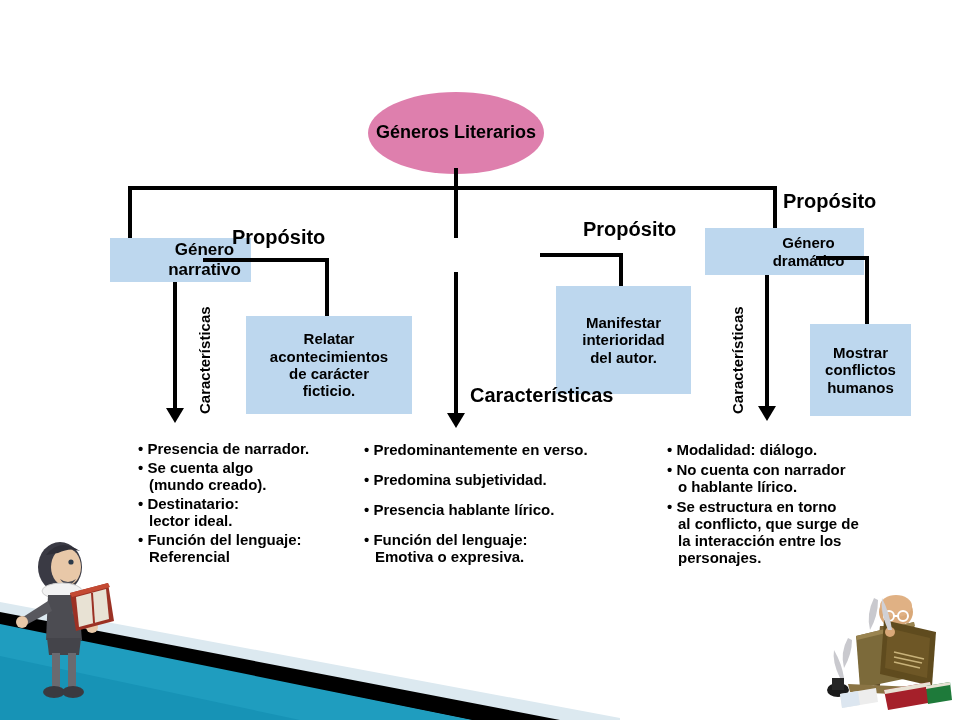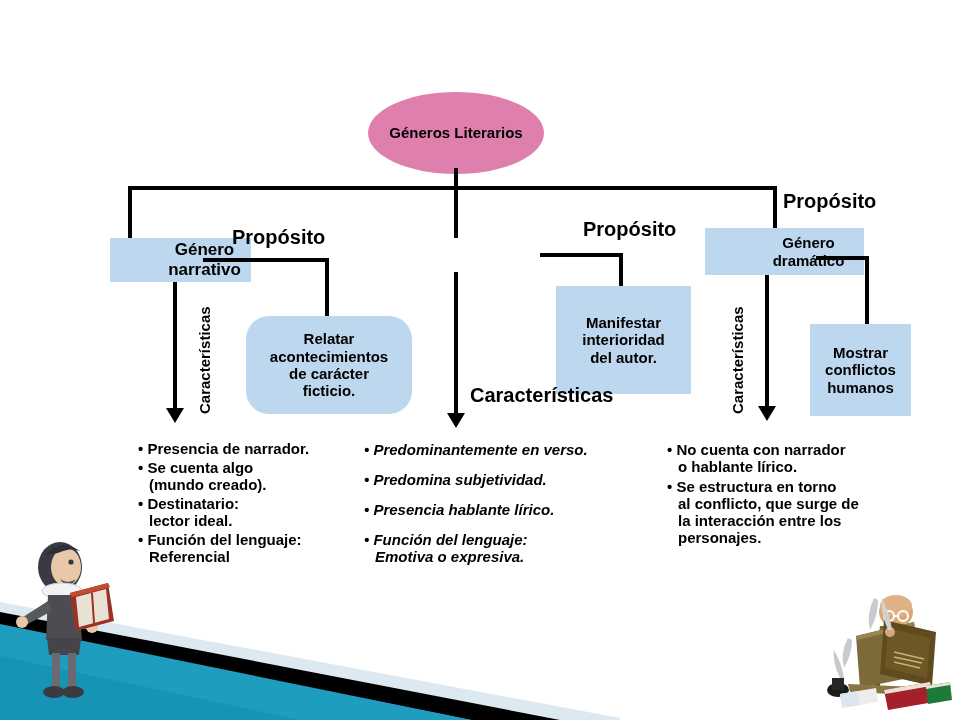--- a/index.html
+++ b/index.html
@@ -24,21 +24,21 @@
     left: 368px; top: 92px;
     width: 176px; height: 82px;
     background: #DE7FAD;
     border-radius: 50%;
     display: flex;
     align-items: center;
     justify-content: center;
     text-align: center;
     color: #000000;
     font-weight: bold;
-    font-size: 15px;
+    font-size: 18px;
     line-height: 1.18;
   }
 
   
   .bluebox {
     background: #BDD7EE;
     color: #000000;
     font-weight: bold;
     display: flex;
     align-items: center;
@@ -123,21 +123,21 @@
   <div class="abs bluebox genre-box" style="left:110px; top:238px; width:93px; height:44px;">
     <span style="white-space:pre-line;">Género
 narrativo</span>
   </div>
 
   <div class="abs label" style="left:232px; top:226px;">Propósito</div>
 
   <div class="abs line-h" style="left:203px; top:258px; width:126px;"></div>
   <div class="abs line-v" style="left:325px; top:258px; height:60px;"></div>
 
-  <div class="abs bluebox purpose-box" style="left:246px; top:316px; width:166px; height:98px;border-radius:23px;">
+  <div class="abs bluebox purpose-box" style="left:246px; top:316px; width:166px; height:98px;">
     <span style="white-space:pre-line;">Relatar
 acontecimientos
 de carácter
 ficticio.</span>
   </div>
 
   <div class="abs line-v" style="left:173px; top:282px; height:128px;"></div>
   <div class="abs arrow-head" style="left:166px; top:408px;"></div>
   <div class="abs label-vert" style="left:196px; top:414px;">Características</div>
 
@@ -160,21 +160,21 @@
   <div class="abs bluebox purpose-box" style="left:556px; top:286px; width:135px; height:108px;">
     <span style="white-space:pre-line;">Manifestar
 interioridad
 del autor.</span>
   </div>
 
   <div class="abs line-v" style="left:454px; top:272px; height:143px;"></div>
   <div class="abs arrow-head" style="left:447px; top:413px;"></div>
   <div class="abs label" style="left:470px; top:384px;">Características</div>
 
-  <div class="abs bullets col-mid" style="left:338px; top:441px; width:300px;font-style:italic;">
+  <div class="abs bullets col-mid" style="left:338px; top:441px; width:300px;">
     <span class="bl">• Predominantemente en verso.</span>
     <span class="bl">• Predomina subjetividad.</span>
     <span class="bl">• Presencia hablante lírico.</span>
     <span class="bl">• Función del lenguaje:
 Emotiva o expresiva.</span>
   </div>
 
   <div class="abs bluebox genre-box" style="left:705px; top:228px; width:111px; height:47px; font-size:15px;">
     <span style="white-space:pre-line;">Género
 dramático</span>
@@ -189,20 +189,21 @@
     <span style="white-space:pre-line;">Mostrar
 conflictos
 humanos</span>
   </div>
 
   <div class="abs line-v" style="left:765px; top:275px; height:133px;"></div>
   <div class="abs arrow-head" style="left:758px; top:406px;"></div>
   <div class="abs label-vert" style="left:729px; top:414px;">Características</div>
 
   <div class="abs bullets col-right" style="left:641px; top:441px; width:265px;">
+    <span class="bl">• Modalidad: diálogo.</span>
     <span class="bl">• No cuenta con narrador
 o hablante lírico.</span>
     <span class="bl">• Se estructura en torno
 al conflicto, que surge de
 la interacción entre los
 personajes.</span>
   </div>
 
   <svg class="abs banner" viewBox="0 0 620 160" preserveAspectRatio="none">
 

